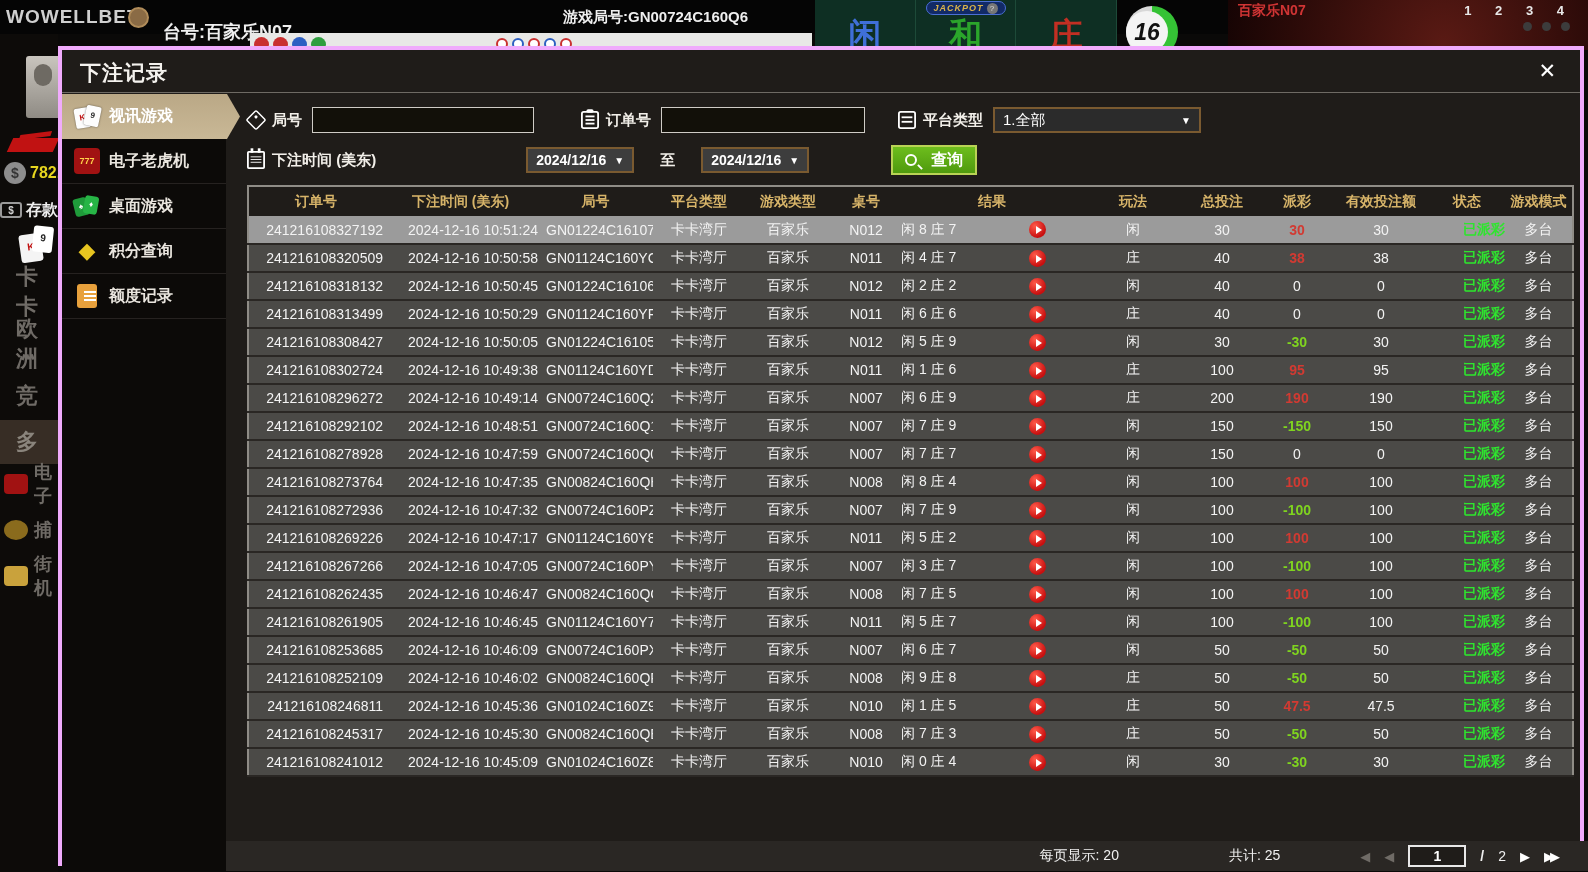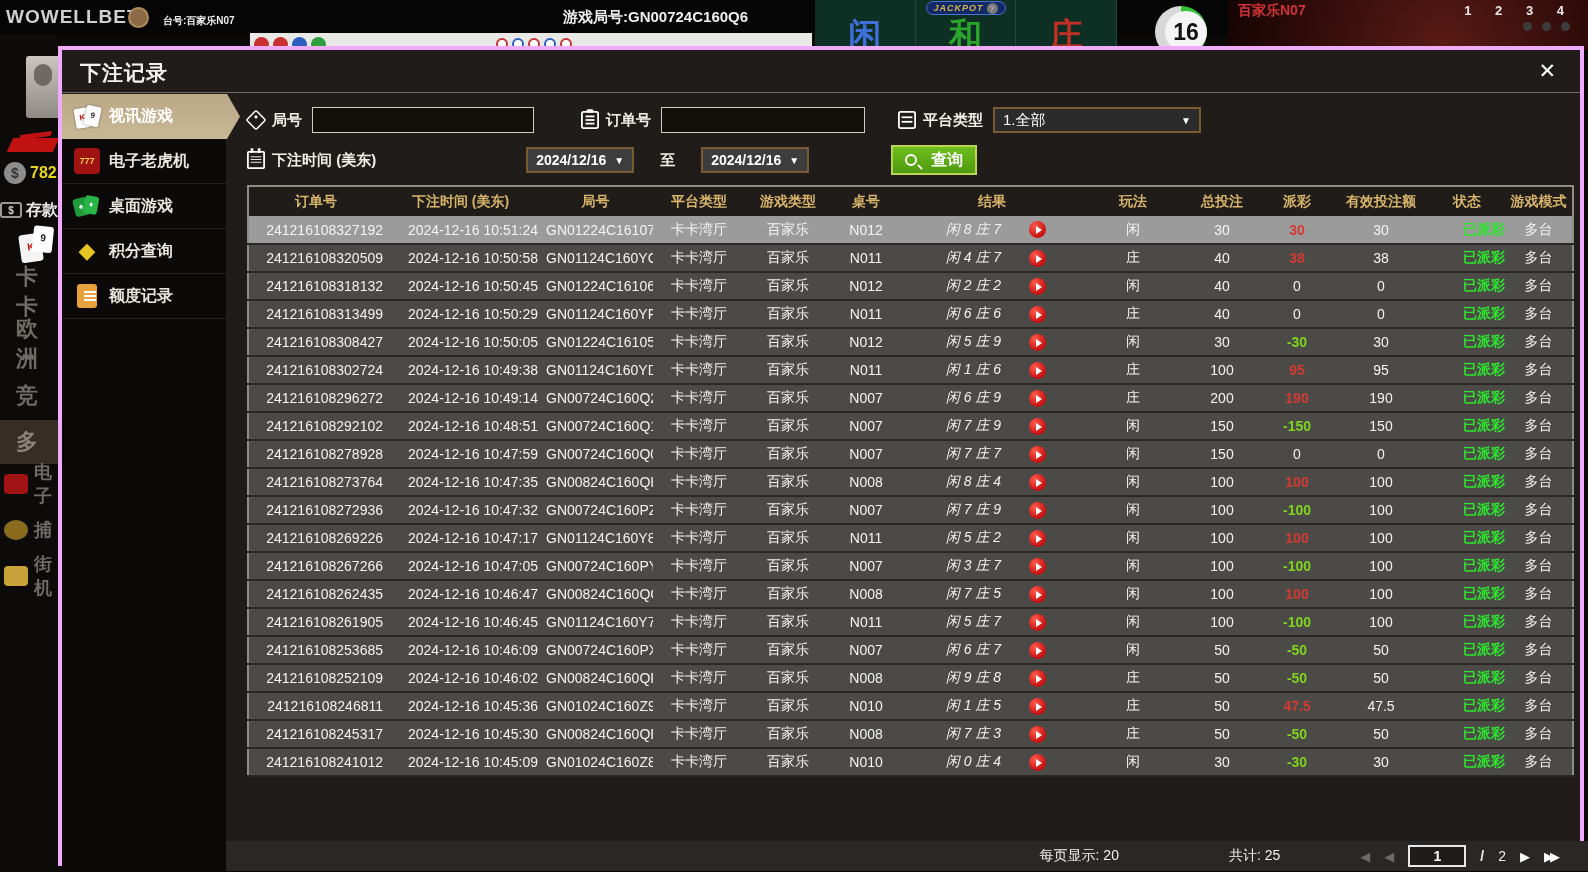--- a/index.html
+++ b/index.html
@@ -4,40 +4,40 @@
 <style>
   html,body{margin:0;padding:0;background:#000;}
   *{box-sizing:border-box;font-family:"Liberation Sans","DejaVu Sans",sans-serif;}
   .screen{position:relative;width:1588px;height:872px;background:#0a0908;overflow:hidden;}
 
   
   .topbar{position:absolute;left:0;top:0;width:1588px;height:34px;background:#050505;color:#eee;}
   .logo{position:absolute;left:6px;top:6px;font-size:19px;font-weight:bold;color:#cfcfcf;letter-spacing:1px;}
   .info-circle{position:absolute;left:128px;top:7px;width:21px;height:21px;border-radius:50%;
     background:#8a6b45;border:2px solid #b08c5a;}
-  .table-label{position:absolute;left:163px;top:14px;font-size:10px;font-weight:bold;color:#efefef;}
+  .table-label{position:absolute;left:163px;top:20px;font-size:18px;font-weight:bold;color:#efefef;}
   .round-label{position:absolute;left:563px;top:8px;font-size:15px;font-weight:bold;color:#efefef;}
 
   .roadstrip{position:absolute;left:250px;top:33px;width:562px;height:22px;background:#e8e8e6;display:flex;align-items:center;}
   .chip{width:15px;height:15px;border-radius:50%;margin-left:4px;color:#fff;font-size:9px;text-align:center;line-height:15px;}
   .chip.r{background:#c93030;} .chip.b{background:#2d5fc2;} .chip.g{background:#2f9e3f;}
   .ring-row{margin-left:170px;display:flex;gap:4px;}
   .ring{width:12px;height:12px;border-radius:50%;background:#fff;}
   .ring.r{border:2px solid #c93030;} .ring.b{border:2px solid #2d5fc2;}
 
   .betpanel{position:absolute;left:815px;top:0;width:302px;height:55px;background:#0e2f23;display:flex;}
   .bet-box{flex:1;border-right:1px solid #1d4a38;position:relative;text-align:center;}
   .bet-char{font-size:33px;font-weight:bold;display:inline-block;margin-top:13px;}
   .bet-char.player{color:#3f6fd8;} .bet-char.tie{color:#2ba52b;} .bet-char.banker{color:#c22f23;}
   .jackpot{position:absolute;left:50%;transform:translateX(-50%);top:1px;display:flex;align-items:center;gap:3px;
     background:#122a66;border:1px solid #4a6fd4;border-radius:8px;padding:0 7px;height:14px;}
   .jackpot .jp-text{color:#d9b34a;font-size:9px;font-weight:bold;font-style:italic;letter-spacing:1px;}
   .jackpot .q{width:11px;height:11px;border-radius:50%;background:#777;color:#ddd;font-size:8px;line-height:11px;text-align:center;font-style:normal;}
-  .timer{position:absolute;left:1155px;top:6px;width:52px;height:52px;border-radius:50%;
-    background:conic-gradient(#35c235 0 40%, #d8d8d8 40% 100%);display:flex;align-items:center;justify-content:flex-end;}
+  .timer{position:absolute;left:1126px;top:6px;width:52px;height:52px;border-radius:50%;
+    background:conic-gradient(#35c235 0 40%, #d8d8d8 40% 100%);display:flex;align-items:center;justify-content:flex-start;font-style:italic;}
   .timer .inner{width:42px;height:42px;border-radius:50%;background:#f4f4f4;color:#111;
     font-size:23px;font-weight:bold;display:flex;align-items:center;justify-content:center;}
   .video{position:absolute;left:1228px;top:0;width:360px;height:50px;
     background:radial-gradient(circle at 60% 90%, #5a1a14, #2a0a08 70%, #160404);}
   .video-title{position:absolute;left:10px;top:2px;color:#d03434;font-size:14px;font-weight:bold;}
   .video-tabs{position:absolute;right:14px;top:3px;color:#e8e8e8;font-size:13px;font-weight:bold;letter-spacing:10px;}
   .video-dots{position:absolute;right:18px;top:22px;display:flex;gap:10px;}
   .vdot{width:9px;height:9px;border-radius:50%;background:#3c3c3c;}
 
   .leftcol{position:absolute;left:0;top:34px;width:58px;height:838px;background:#0d0b09;overflow:hidden;}
@@ -118,21 +118,21 @@
 
   
   .bet-table{position:absolute;left:21px;top:91px;width:1325px;border-collapse:collapse;table-layout:fixed;
     border:2px solid #8f8c86;}
   .bet-table th{color:#d7b469;font-size:14px;font-weight:bold;height:30px;background:#1f1c19;text-align:center;}
   .bet-table td{height:28px;font-size:14px;color:#f3f3f3;text-align:center;padding:0;overflow:hidden;white-space:nowrap;}
   .bet-table tbody tr{background:#4b4a47;border-bottom:2px solid #2a2724;cursor:pointer;}
   .bet-table tbody tr.selected{background:#9b9b9b;}
   td.c-left{text-align:right;padding-left:8px;}
   .result-cell{display:flex;align-items:center;}
-  .result-text{width:100px;text-align:right;font-style:italic;}
+  .result-text{width:100px;text-align:left;}
   .play-icon{width:17px;height:17px;border-radius:50%;background:radial-gradient(circle at 35% 30%,#ff5a4a,#c80f0f 70%);
     margin-left:28px;position:relative;cursor:pointer;flex:none;}
   .play-icon:after{content:"";position:absolute;left:7px;top:5px;border-left:6px solid #fff;
     border-top:4px solid transparent;border-bottom:4px solid transparent;}
   td.pos{color:#d23a32;font-weight:bold;}
   td.neg{color:#7fd41f;font-weight:bold;}
   td.zero{color:#f3f3f3;}
   td.status{color:#2ee52e;font-weight:bold;text-align:right;}
   tr.totals{background:#191714 !important;border-bottom:2px solid #6e6b66;}
   tr.totals td{color:#e8ee2e;font-weight:bold;font-size:15px;}

